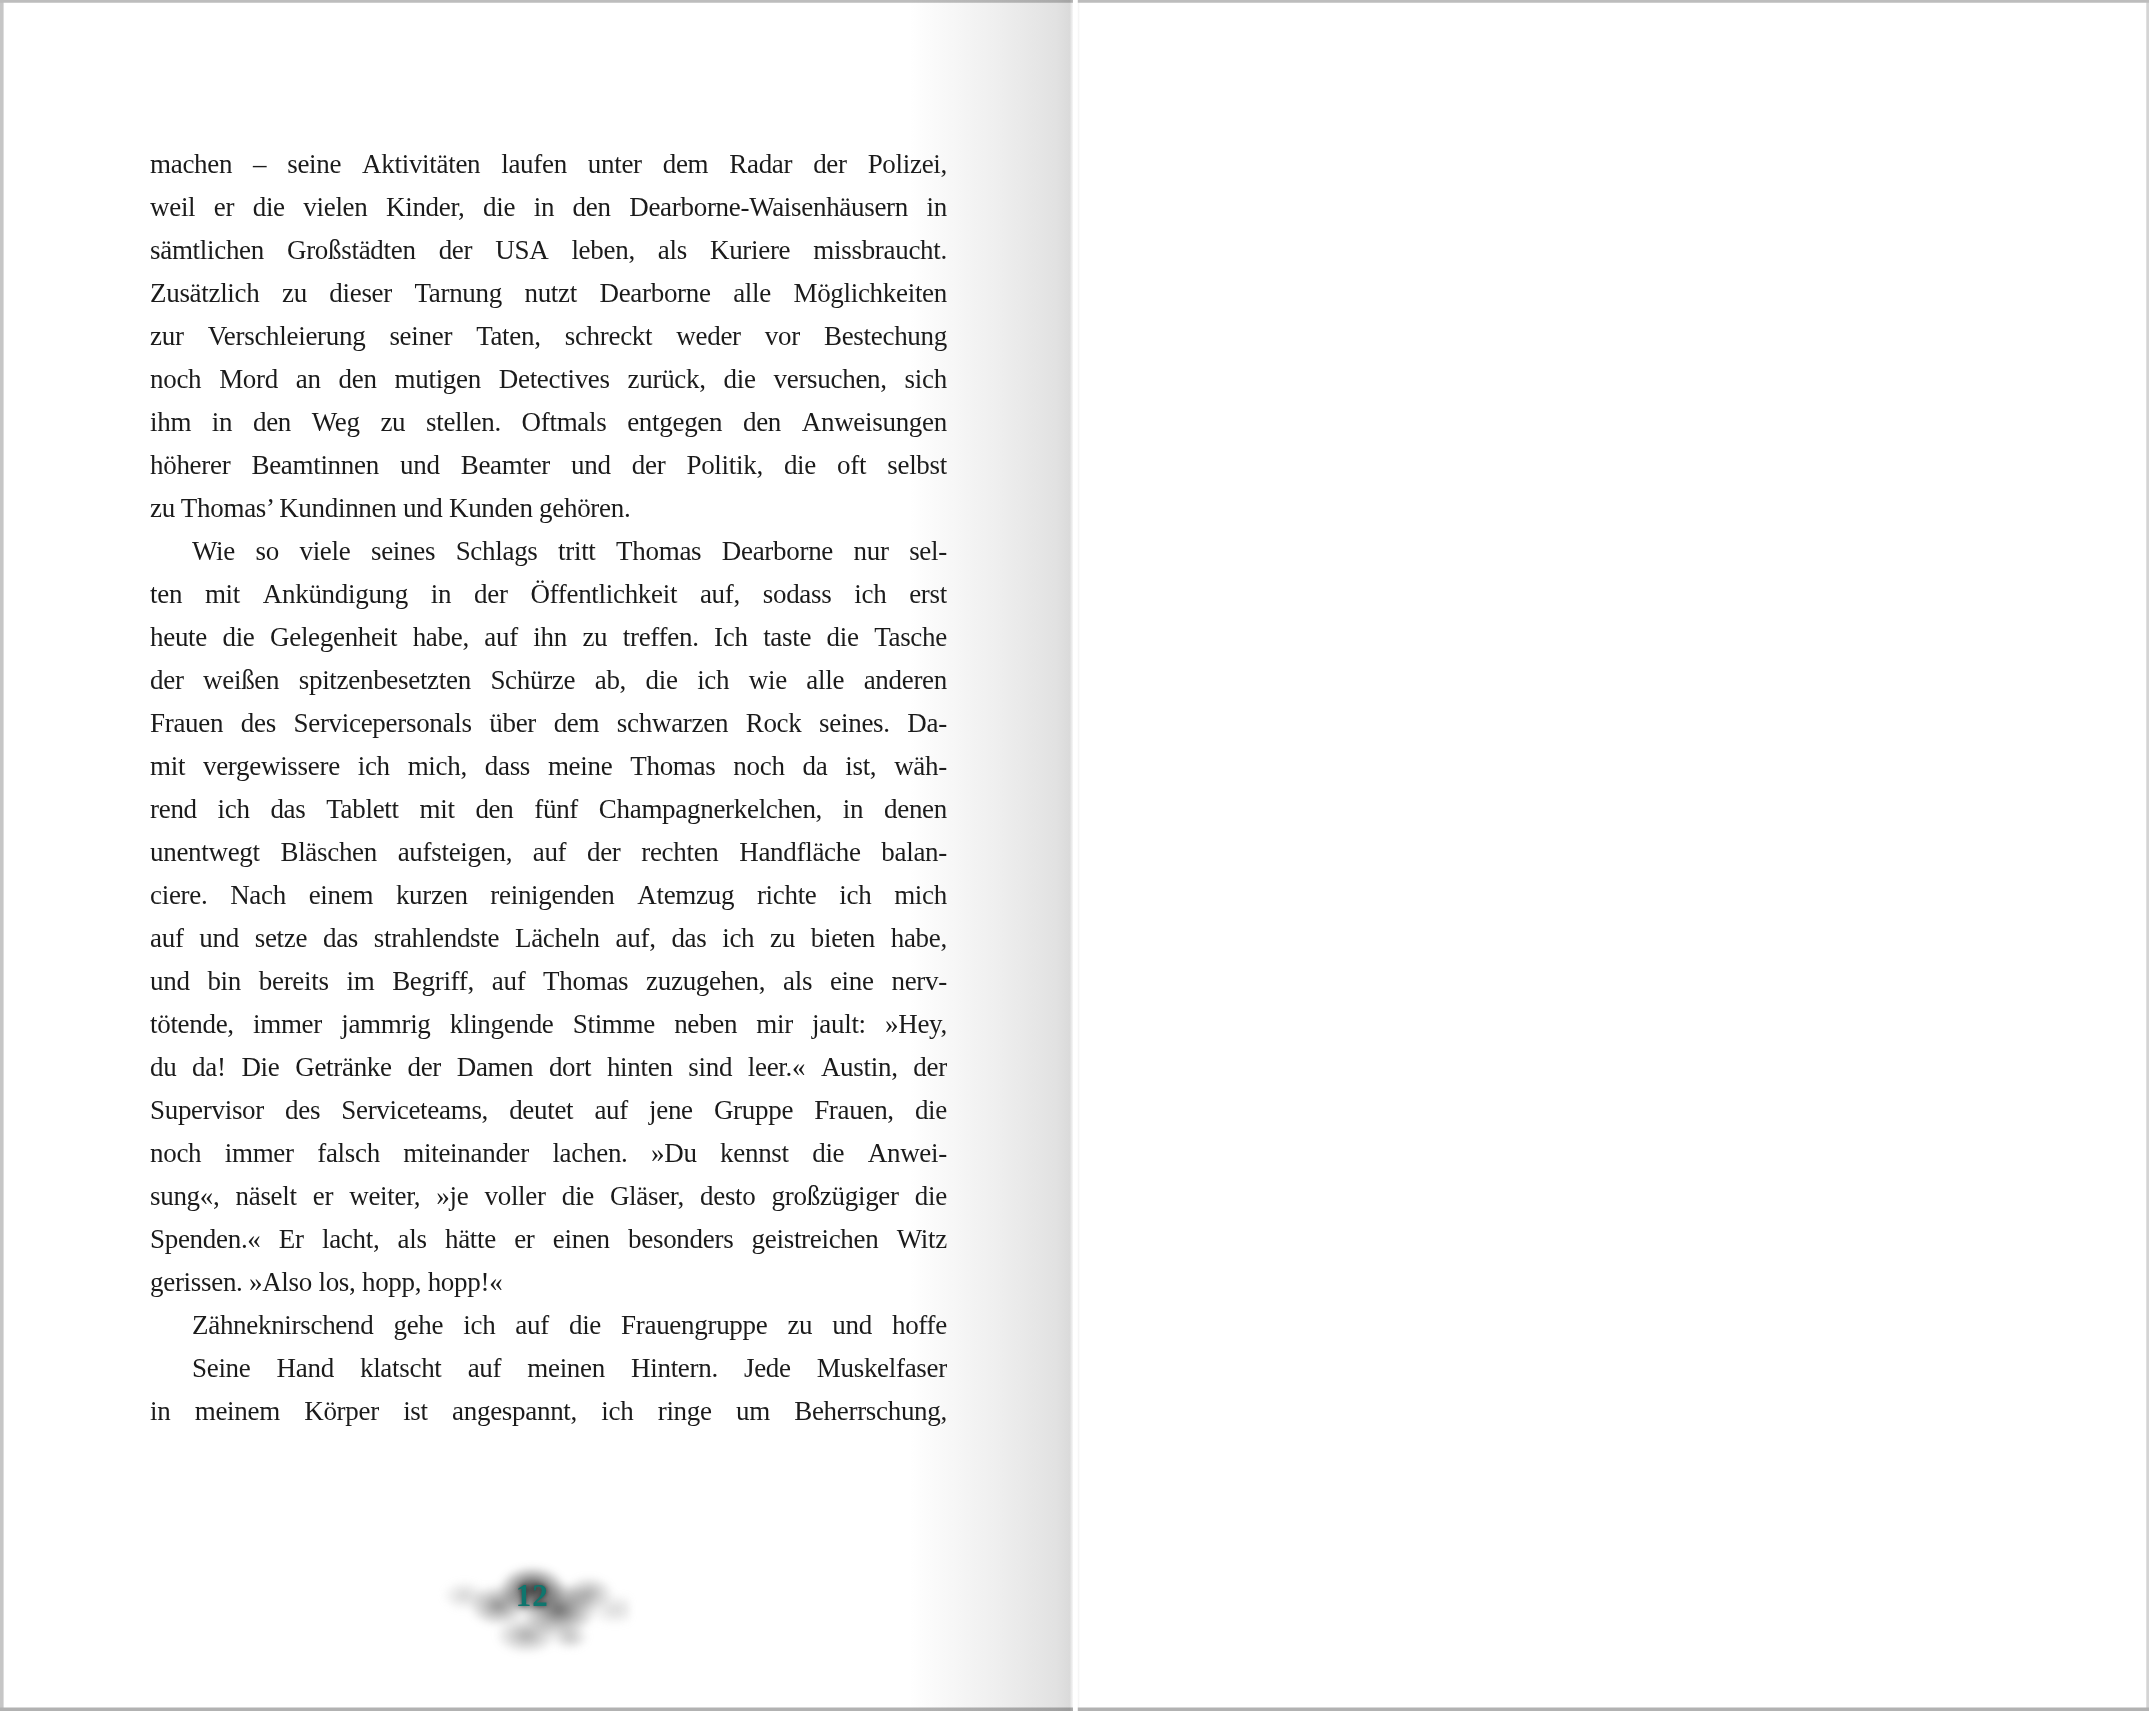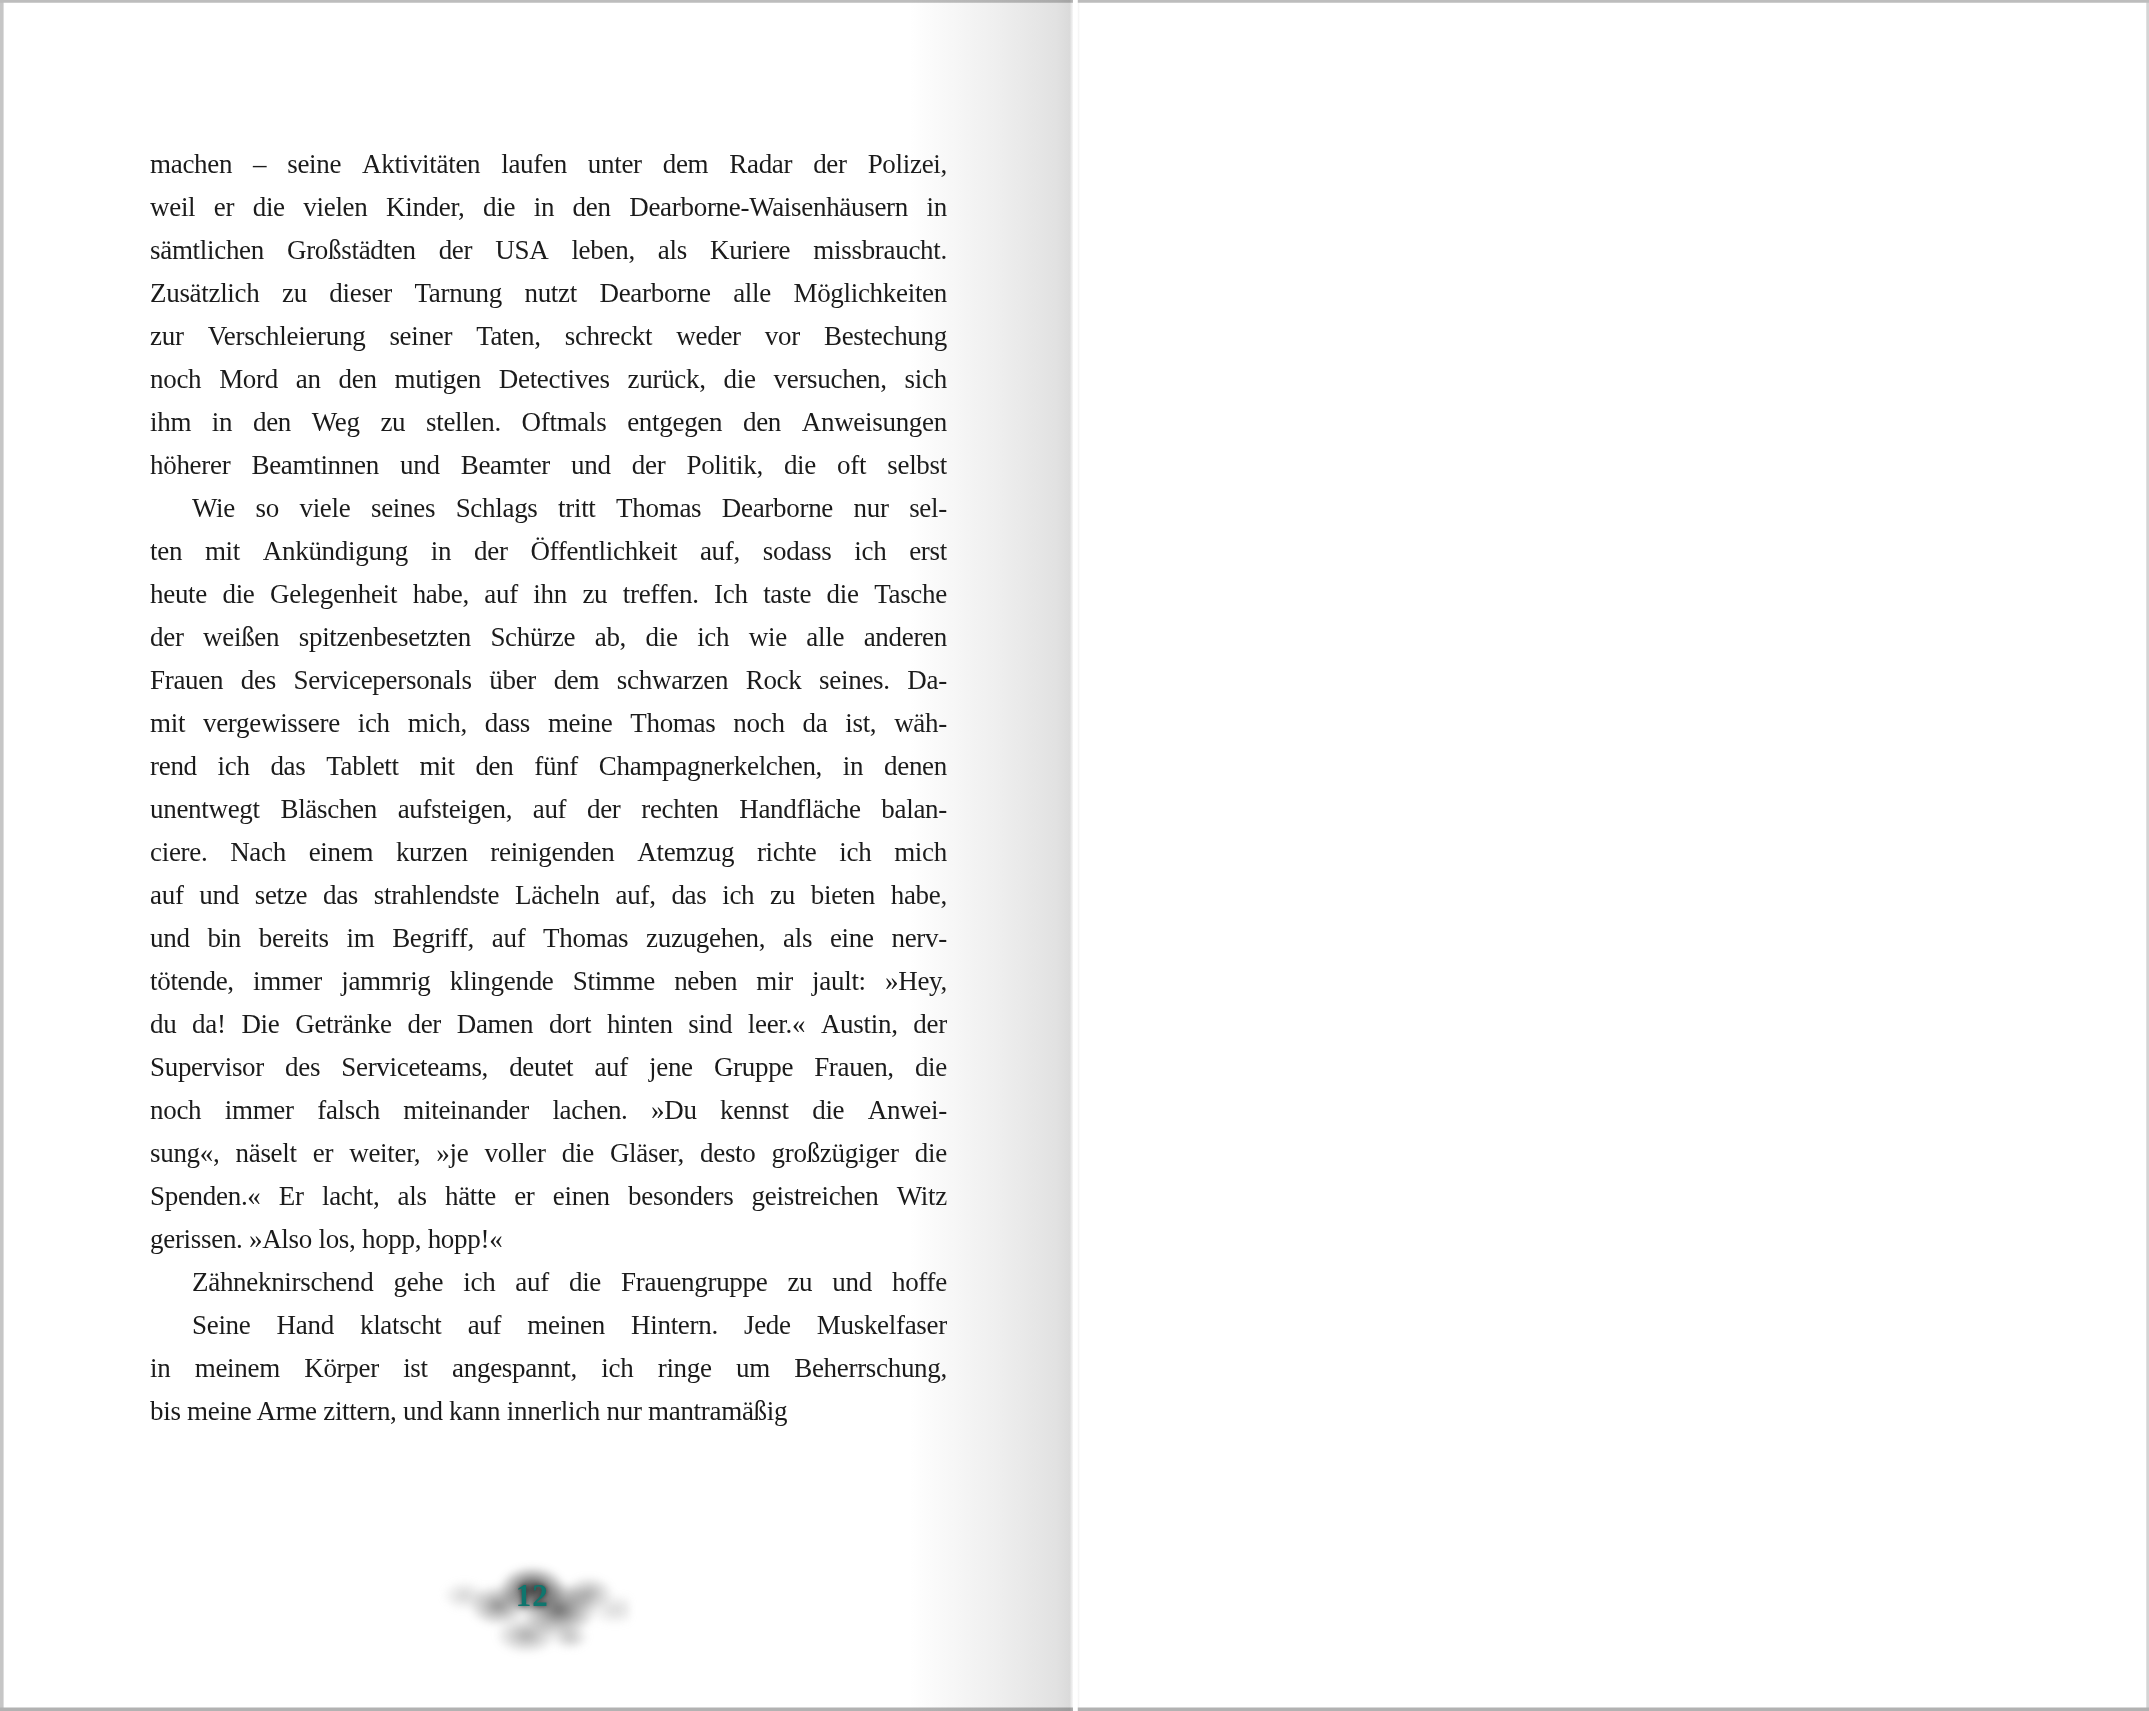--- a/index.html
+++ b/index.html
@@ -143,20 +143,21 @@
           <span>Beamtinnen</span>
           <span>und</span>
           <span>Beamter</span>
           <span>und</span>
           <span>der</span>
           <span>Politik,</span>
           <span>die</span>
           <span>oft</span>
           <span>selbst</span>
         </div>
+        <div class="line last"><span>zu Thomas’ Kundinnen und Kunden gehören.</span></div>
         <div class="line just indent">
           <span>Wie</span>
           <span>so</span>
           <span>viele</span>
           <span>seines</span>
           <span>Schlags</span>
           <span>tritt</span>
           <span>Thomas</span>
           <span>Dearborne</span>
           <span>nur</span>
@@ -382,21 +383,20 @@
           <span>in</span>
           <span>meinem</span>
           <span>Körper</span>
           <span>ist</span>
           <span>angespannt,</span>
           <span>ich</span>
           <span>ringe</span>
           <span>um</span>
           <span>Beherrschung,</span>
         </div>
-        <div class="line last"><span>bis meine Arme zittern, und kann innerlich nur mantramäßig</span></div>
       </div>
     <div class="smoke-wrap left">
       <div class="smoke"></div>
       <div class="page-number">12</div>
     </div>
   </div>
 
   <div class="page page-right">
     
   </div>

